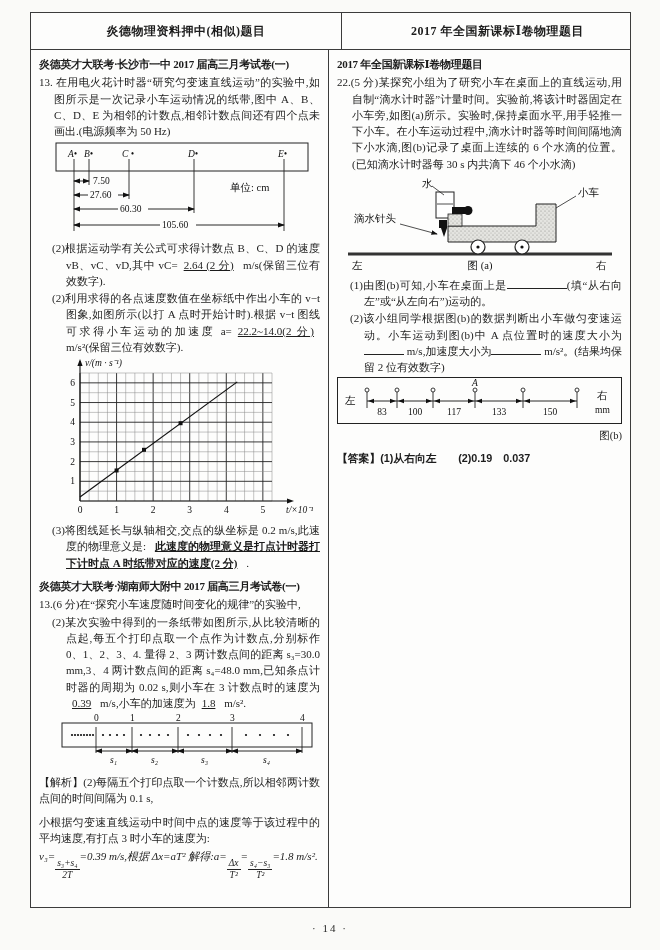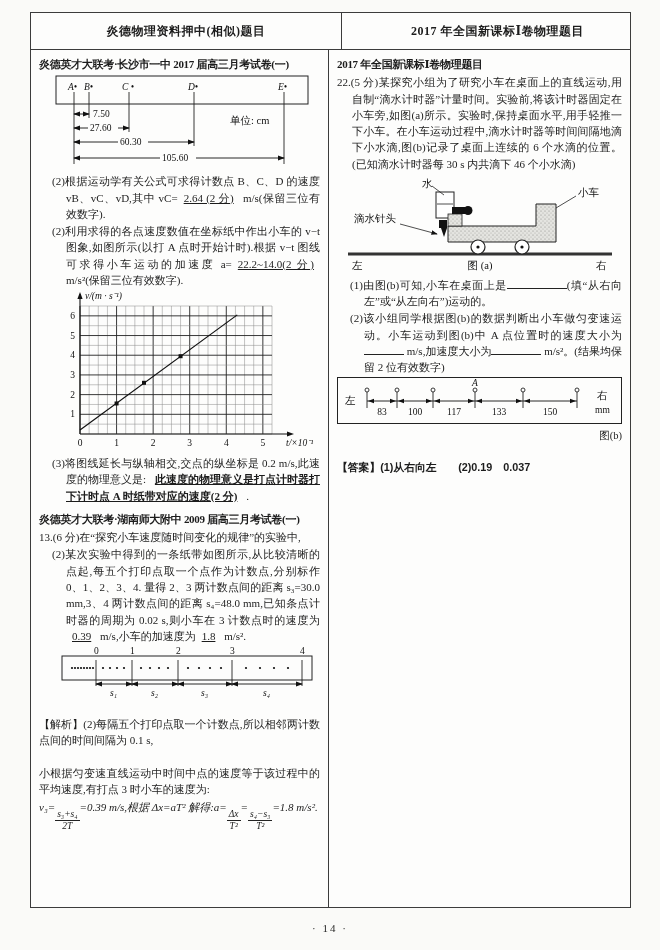--- a/index.html
+++ b/index.html
@@ -19,21 +19,21 @@
     font-weight:bold;font-size:12px;letter-spacing:.5px;}
   .header-cell.hl{width:311px;border-right:1.4px solid #3c3c3c;box-sizing:border-box;}
   .header-cell.hr{flex:1;}
   .cols{display:flex;height:calc(100% - 36px);}
   .col{box-sizing:border-box;padding:5px 8px 4px 8px;font-size:11px;line-height:1.48;}
   .col.left{width:311px;border-right:1.4px solid #3c3c3c;}
   .col.right{flex:1;}
   .sec-title{font-weight:bold;font-size:11px;white-space:nowrap;letter-spacing:-.3px;margin:1px 0 2px;}
   p.q{margin:0 0 1px;padding-left:15px;text-indent:-15px;text-align:justify;}
   p.sub{margin:0 0 1px;padding-left:27px;text-indent:-14px;text-align:justify;}
-  p.flat{margin:16px 0 1px;text-align:justify;}
+  p.flat{margin:7px 0 1px;text-align:justify;}
   .ans{text-decoration:underline;padding:0 6px;}
   .ans.b{font-weight:bold;}
   .blank{display:inline-block;border-bottom:1px solid #222;height:11px;vertical-align:baseline;}
   .w60{width:60px}.w40{width:40px}.w50{width:50px}
   .fig{display:block;margin:2px auto 3px;}
   .dg text{font-size:9.5px;fill:#111;font-family:"Liberation Serif",serif;}
   .dg .it{font-style:italic;}
   .dg .cap{font-size:10.5px;}
   .cl{font-size:9px;fill:#111;font-family:"Liberation Serif",serif;}
   .frac{display:inline-flex;flex-direction:column;align-items:center;vertical-align:-6px;
@@ -50,20 +50,21 @@
 <div class="sheet">
   <div class="header-row">
     <div class="header-cell hl">炎德物理资料押中(相似)题目</div>
     <div class="header-cell hr">2017 年全国新课标Ⅰ卷物理题目</div>
   </div>
 
   <div class="cols">
 
     <div class="col left">
       <div class="sec-title">炎德英才大联考·长沙市一中 2017 届高三月考试卷(一)</div>
+      <p class="q">13. 在用电火花计时器“研究匀变速直线运动”的实验中,如图所示是一次记录小车运动情况的纸带,图中 A、B、C、D、E 为相邻的计数点,相邻计数点间还有四个点未画出.(电源频率为 50 Hz)</p>
 
       <svg class="fig dg" width="272" height="96" viewBox="0 0 272 96">
         <defs>
           <marker id="ar" markerWidth="8" markerHeight="6" refX="7" refY="3" orient="auto">
             <path d="M0,0 L8,3 L0,6 z" fill="#111"></path>
           </marker>
           <marker id="al" markerWidth="8" markerHeight="6" refX="1" refY="3" orient="auto">
             <path d="M8,0 L0,3 L8,6 z" fill="#111"></path>
           </marker>
         </defs>
@@ -152,21 +153,21 @@
           <text x="240" y="156" class="cl" font-style="italic">t/×10⁻¹ s</text>
           <line x1="34" y1="140.06153846153848" x2="191.25714285714287" y2="24.86153846153846" stroke="#111" stroke-width="1.2"></line>
           <rect x="68.57142857142857" y="111.47692307692307" width="4" height="4" fill="#111"></rect>
           <rect x="96" y="90.8" width="4" height="4" fill="#111"></rect>
           <rect x="132.57142857142858" y="64.21538461538461" width="4" height="4" fill="#111"></rect>
         </svg>
 
       <p class="sub"><span>(3)将图线延长与纵轴相交,交点的纵坐标是 0.2 m/s,此速度的物理意义是: </span><span class="ans b">此速度的物理意义是打点计时器打下计时点 A 时纸带对应的速度(2 分)</span><span> .</span></p>
 
       <div style="height:5px"></div>
-      <div class="sec-title">炎德英才大联考·湖南师大附中 2009 届高三月考试卷(一)</div>
+      <div class="sec-title">炎德英才大联考·湖南师大附中 2017 届高三月考试卷(一)</div>
       <p class="q">13.(6 分)在“探究小车速度随时间变化的规律”的实验中,</p>
       <p class="sub"><span>(2)某次实验中得到的一条纸带如图所示,从比较清晰的点起,每五个打印点取一个点作为计数点,分别标作 0、1、2、3、4. 量得 2、3 两计数点间的距离 s₃=30.0 mm,3、4 两计数点间的距离 s₄=48.0 mm,已知条点计时器的周期为 0.02 s,则小车在 3 计数点时的速度为</span><span class="ans">0.39</span><span> m/s,小车的加速度为</span><span class="ans">1.8</span><span> m/s².</span></p>
 
       <svg class="fig dg" width="272" height="54" viewBox="0 0 272 54">
         <rect x="18" y="10" width="250" height="24" fill="none" stroke="#222" stroke-width="1"></rect>
         <g fill="#111">
           <circle cx="28" cy="22" r="1.1"></circle>
             <circle cx="31" cy="22" r="1.1"></circle>
             <circle cx="34" cy="22" r="1.1"></circle>
             <circle cx="37" cy="22" r="1.1"></circle>

